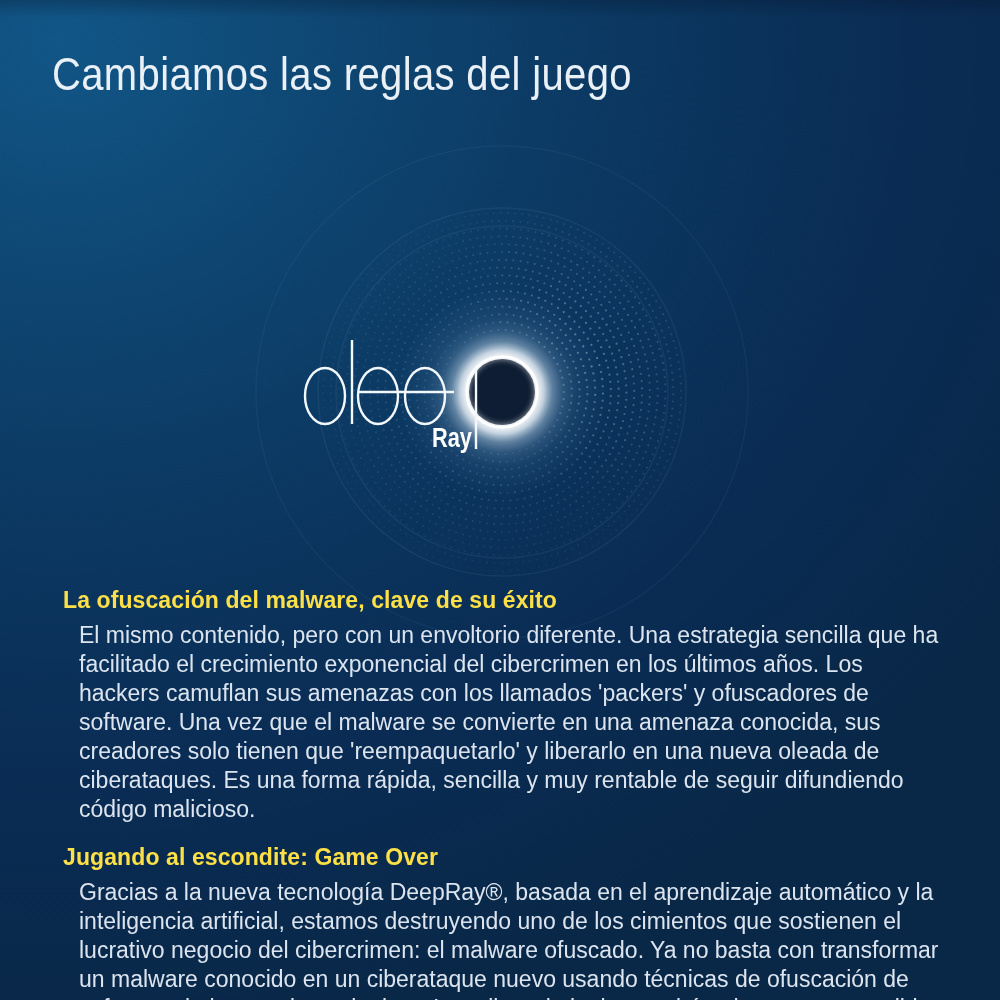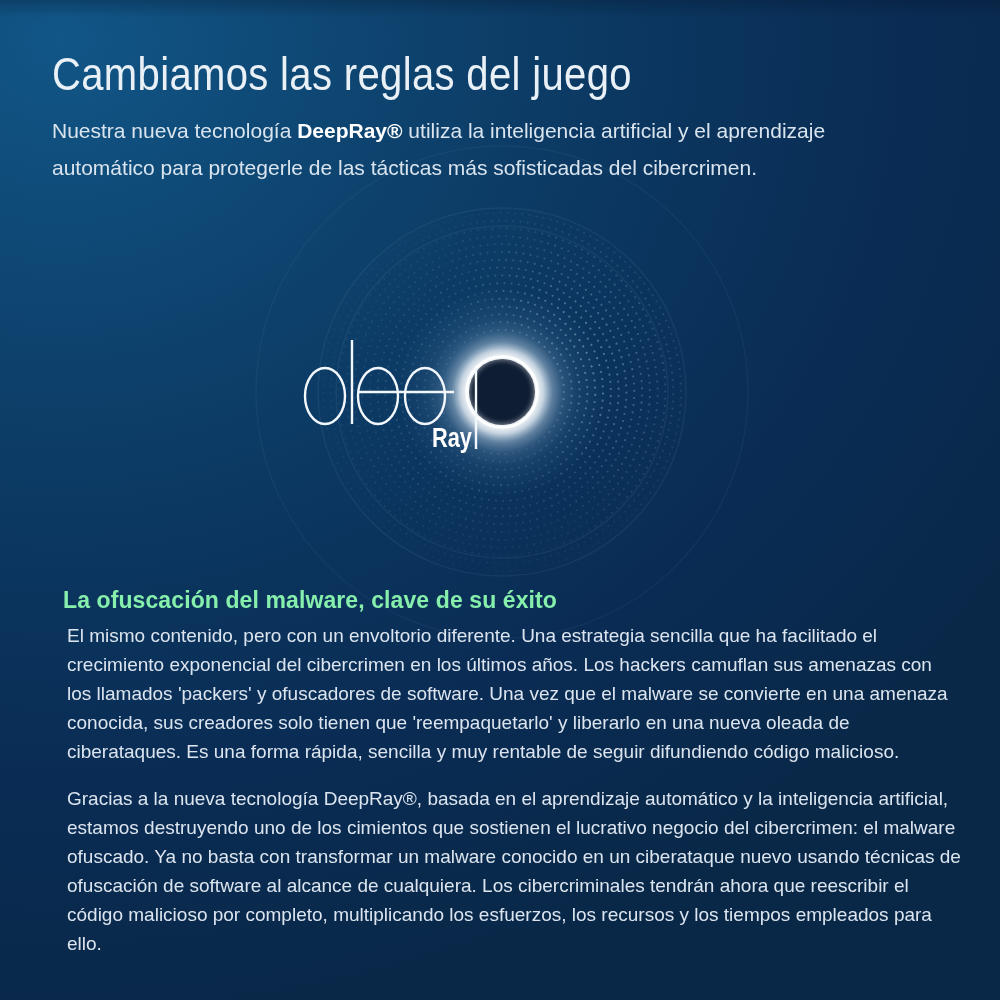--- a/index.html
+++ b/index.html
@@ -18,29 +18,28 @@
     transform:scaleX(.87);transform-origin:0 50%;
   }
   .hero .intro{
     margin:14px 0 0;font-size:21px;line-height:37px;color:#d9e4ee;max-width:860px;
   }
   .hero .intro strong{color:#ffffff;font-weight:700;}
   .logo-stage{position:absolute;left:252px;top:142px;width:500px;height:500px;pointer-events:none;text-align:center;}
   .logo-stage svg{display:block;width:500px;height:500px;}
   main{position:absolute;left:63px;top:585px;width:902px;}
   main section + section{margin-top:18px;}
-  main h2{margin:0;font-size:23px;line-height:30px;font-weight:700;color:#86efac;letter-spacing:.1px;}
-  main p{margin:6px 4px 0;font-size:19px;line-height:29px;color:#dce5ef;}
+  main h2{margin:0;font-size:23px;line-height:30px;font-weight:700;color:#fde047;letter-spacing:.1px;}
+  main p{margin:6px 16px 0;font-size:23px;line-height:29px;color:#dce5ef;}
 </style>
 </head>
 <body>
 
 <header class="hero">
   <h1>Cambiamos las reglas del juego</h1>
-  <p class="intro"><span>Nuestra nueva tecnología </span><strong>DeepRay®</strong><span> utiliza la inteligencia artificial y el aprendizaje automático para protegerle de las tácticas más sofisticadas del cibercrimen.</span></p>
 </header>
 
 <div class="logo-stage">
   <svg id="logo-svg" viewBox="0 0 500 500" role="img">
     <defs>
       <radialGradient id="corona" cx="50%" cy="50%" r="50%">
         <stop offset="0%" stop-color="#ffffff" stop-opacity="1"></stop>
         <stop offset="30%" stop-color="#ffffff" stop-opacity=".95"></stop>
         <stop offset="40%" stop-color="#f0f8ff" stop-opacity=".78"></stop>
         <stop offset="48%" stop-color="#d7ebfc" stop-opacity=".42"></stop>
@@ -1763,15 +1762,16 @@
     <text x="180" y="305" font-family="Liberation Sans, sans-serif" font-size="27" font-weight="bold" fill="#ffffff" textLength="40" lengthAdjust="spacingAndGlyphs">Ray</text>
   </svg>
 </div>
 
 <main>
   <section>
     <h2>La ofuscación del malware, clave de su éxito</h2>
     <p>El mismo contenido, pero con un envoltorio diferente. Una estrategia sencilla que ha facilitado el crecimiento exponencial del cibercrimen en los últimos años. Los hackers camuflan sus amenazas con los llamados 'packers' y ofuscadores de software. Una vez que el malware se convierte en una amenaza conocida, sus creadores solo tienen que 'reempaquetarlo' y liberarlo en una nueva oleada de ciberataques. Es una forma rápida, sencilla y muy rentable de seguir difundiendo código malicioso.</p>
   </section>
   <section>
+    <h2>Jugando al escondite: Game Over</h2>
     <p>Gracias a la nueva tecnología DeepRay®, basada en el aprendizaje automático y la inteligencia artificial, estamos destruyendo uno de los cimientos que sostienen el lucrativo negocio del cibercrimen: el malware ofuscado. Ya no basta con transformar un malware conocido en un ciberataque nuevo usando técnicas de ofuscación de software al alcance de cualquiera. Los cibercriminales tendrán ahora que reescribir el código malicioso por completo, multiplicando los esfuerzos, los recursos y los tiempos empleados para ello.</p>
   </section>
 </main>
 
 </body></html>

